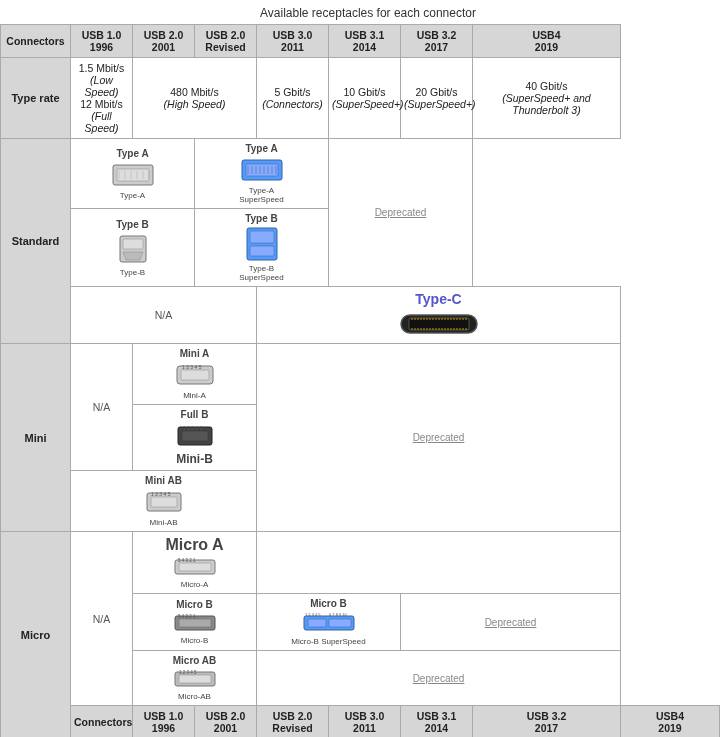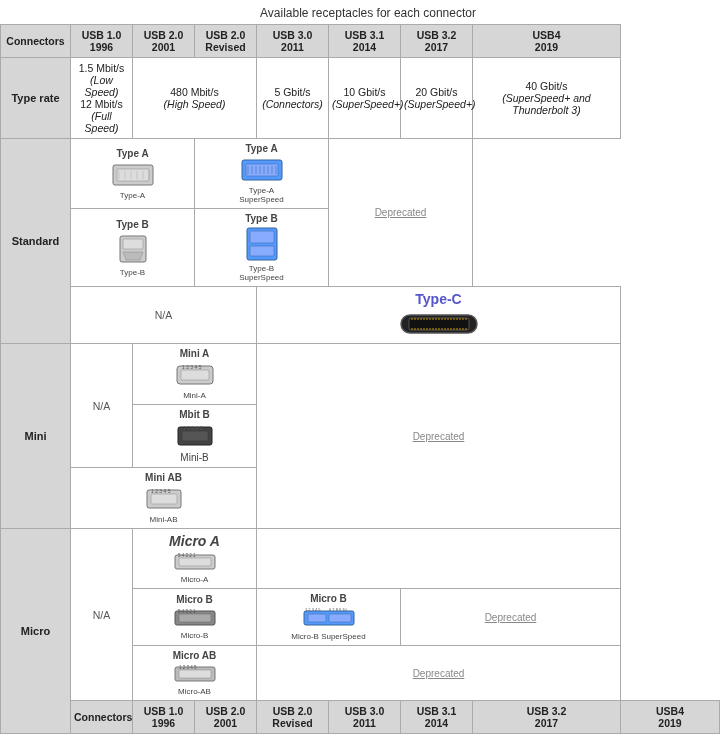--- a/index.html
+++ b/index.html
@@ -286,27 +286,27 @@
           </svg>
           <span style="font-size:8px;">Mini-A</span>
         </div>
       </td>
       <td colspan="4" rowspan="3" class="deprecated">Deprecated</td>
     </tr>
 
     <tr>
       <td colspan="2">
         <div class="connector-img">
-          <span style="font-size:10px; font-weight:bold;">Mbit B</span>
+          <span style="font-size:10px; font-weight:bold;">Full B</span>
           <svg width="40" height="28" viewBox="0 0 40 28">
             <rect x="3" y="5" width="34" height="18" rx="2" ry="2" fill="#444" stroke="#222" stroke-width="1"></rect>
             <rect x="7" y="9" width="26" height="10" rx="1" ry="1" fill="#555" stroke="#333" stroke-width="0.5"></rect>
             <text x="8" y="8" font-size="5" fill="#555">1 2 3 4 5</text>
           </svg>
-          <span style="font-size:10px;">Mini-B</span>
+          <span style="font-size:12px;font-weight:bold;">Mini-B</span>
         </div>
       </td>
     </tr>
 
     <tr>
       <td colspan="3">
         <div class="connector-img">
           <span style="font-size:10px; font-weight:bold;">Mini AB</span>
           <svg width="40" height="28" viewBox="0 0 40 28">
             <rect x="3" y="5" width="34" height="18" rx="2" ry="2" fill="#ccc" stroke="#777" stroke-width="1"></rect>
@@ -316,21 +316,21 @@
           <span style="font-size:8px;">Mini-AB</span>
         </div>
       </td>
     </tr>
 
     <tr>
       <td class="row-header" rowspan="4">Micro</td>
       <td class="na" rowspan="3">N/A</td>
       <td colspan="2">
         <div class="connector-img">
-          <span style="font-size:14px; font-weight:bold;font-style:italic;">Micro A</span>
+          <span style="font-size:16px; font-weight:bold;">Micro A</span>
           <svg width="44" height="22" viewBox="0 0 44 22">
             <rect x="2" y="4" width="40" height="14" rx="2" ry="2" fill="#ccc" stroke="#777" stroke-width="1"></rect>
             <rect x="6" y="7" width="32" height="8" rx="1" ry="1" fill="#ddd" stroke="#888" stroke-width="0.5"></rect>
             <text x="5" y="6" font-size="4.5" fill="#555">5 4 3 2 1</text>
           </svg>
           <span style="font-size:8px;">Micro-A</span>
         </div>
       </td>
       <td colspan="4" rowspan="1"></td>
     </tr>

